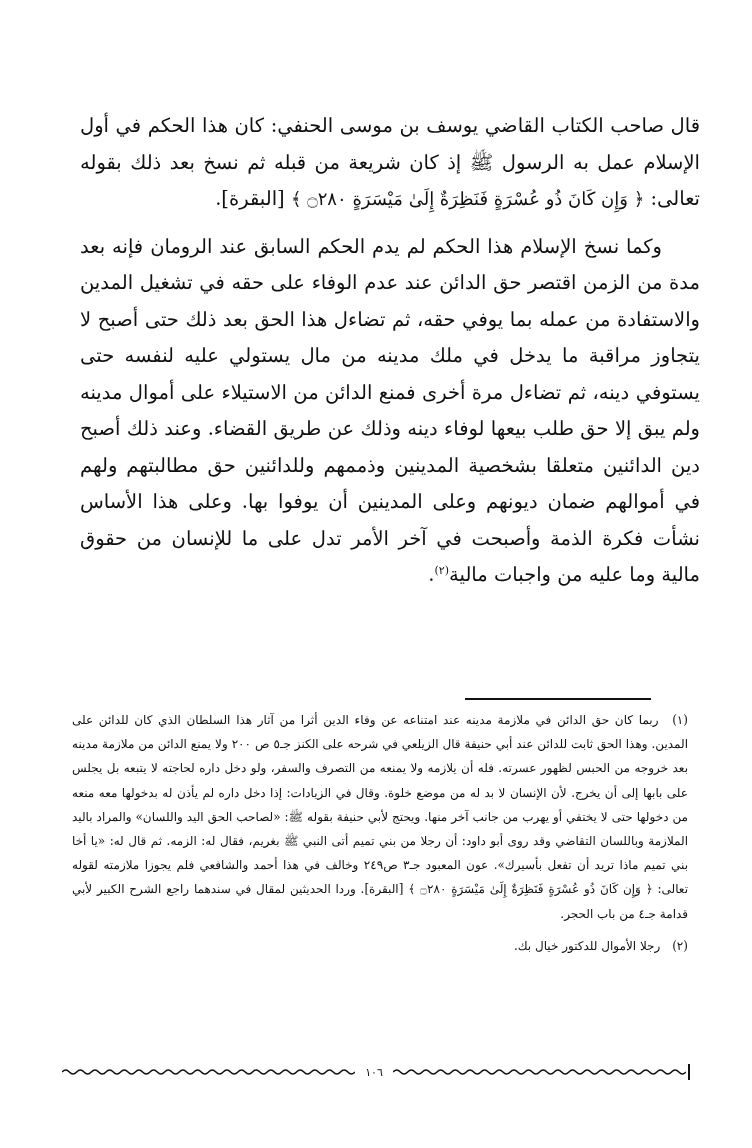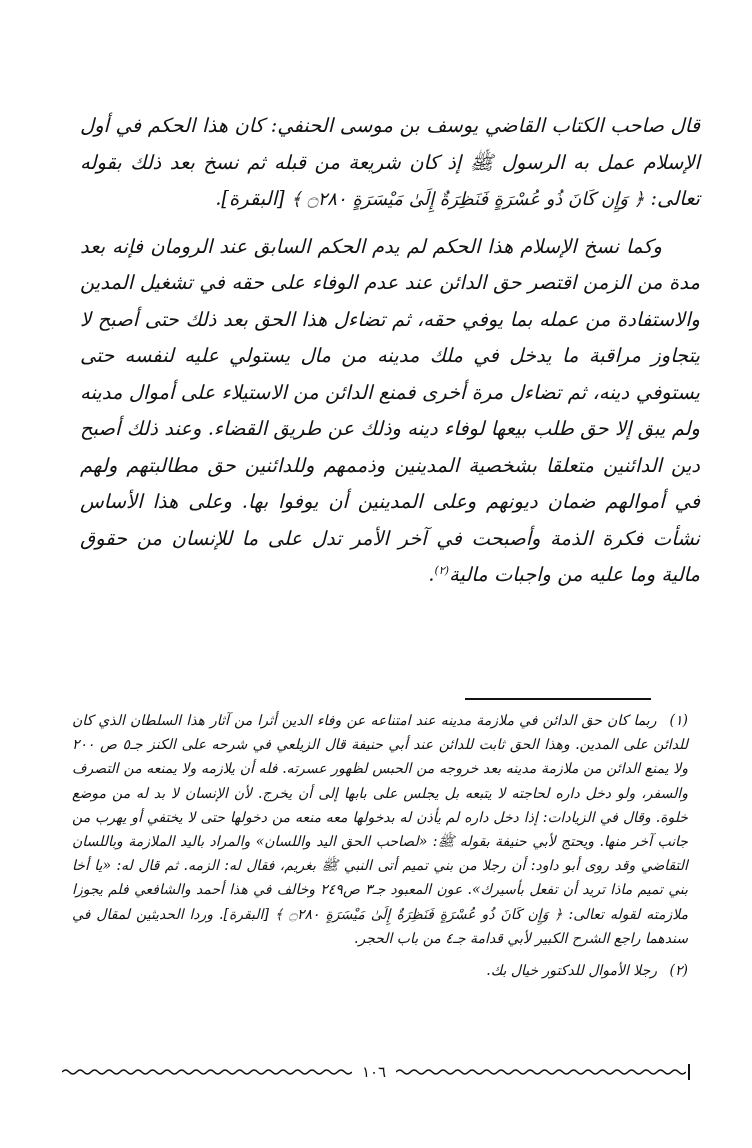--- a/index.html
+++ b/index.html
@@ -27,21 +27,20 @@
       left: 72px;
       width: 628px;
       direction: rtl;
       text-align: justify;
       text-align-last: right;
       font-size: 19.5px;
       line-height: 36.5px;
     }
     .main-text p {
       margin: 0 0 11px 8px;
-      font-style: italic;
     }
     .main-text p.indent {
       text-indent: 38px;
     }
     .verse {
       font-size: 18px;
     }
     .sup {
       font-size: 11px;
       vertical-align: super;
@@ -56,23 +55,22 @@
       border-top: 2px solid #111;
     }
     .footnotes {
       position: absolute;
       top: 708px;
       left: 72px;
       width: 616px;
       direction: rtl;
       text-align: justify;
       text-align-last: right;
-      font-size: 14px;
+      font-size: 12px;
       line-height: 24.2px;
-      font-style: italic;
     }
     .footnotes .fn {
       margin: 0 0 8px 0;
     }
     .footnotes .fn-num {
       display: inline-block;
       margin-left: 8px;
     }
     .footer {
       position: absolute;
@@ -82,21 +80,21 @@
       height: 24px;
       display: flex;
       align-items: center;
       direction: ltr;
     }
     .wave {
       flex: 1;
       height: 10px;
     }
     .page-number {
-      font-size: 15px;
+      font-size: 11px;
       padding: 0 10px;
       direction: rtl;
     }
     .end-bar {
       width: 2px;
       height: 16px;
       background: #111;
       margin-left: 2px;
     }
   </style>

